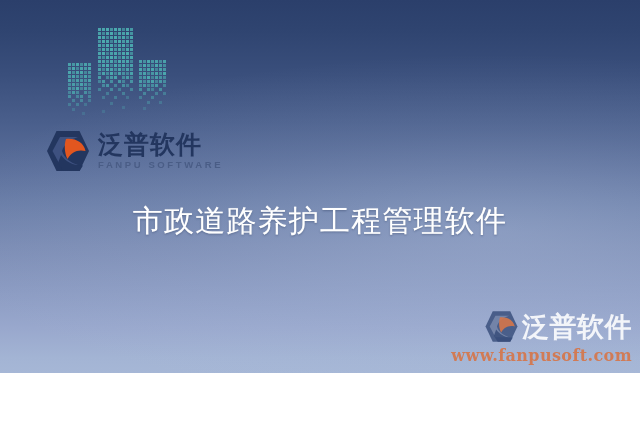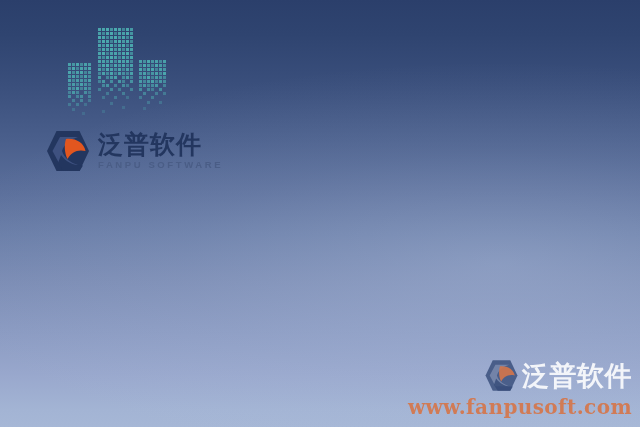--- a/index.html
+++ b/index.html
@@ -9,21 +9,21 @@
     background: #ffffff;
   }
   body {
     font-family: "Liberation Sans", sans-serif;
   }
 
   
   #slide {
     position: relative;
     width: 640px;
-    height: 427px;
+    height: 373px;
     overflow: hidden;
     
     background:
       linear-gradient(to bottom,
         #2b3f6b 0%,
         #2f4470 8%,
         #3a4f7c 20%,
         #4a5f8c 33%,
         #5b6f9b 45%,
         #6a7ea8 55%,
@@ -145,21 +145,21 @@
     font-weight: 700;
     color: #ffffff;
     letter-spacing: 0.5px;
     margin-left: 3px;
     line-height: 1;
     white-space: nowrap;
     opacity: 0.95;
   }
   .wm-url {
     font-family: "DejaVu Serif", "Liberation Serif", serif;
-    font-size: 20px;
+    font-size: 16px;
     font-weight: 700;
     color: #d9713f;
     letter-spacing: 0.4px;
     margin-top: 2px;
     text-align: center;
     white-space: nowrap;
     opacity: 0.92;
   }
 </style>
 </head>
@@ -486,20 +486,21 @@
         <path d="M16 27 C21 34 29 38 38 37.5 L34.5 43 L18 43 L13 35 Z" fill="#23365f"></path>
       </svg>
     </div>
     <div class="brand-words">
       <div class="brand-cn">泛普软件</div>
       <div class="brand-en">FANPU SOFTWARE</div>
     </div>
   </div>
 
   <div class="title-block">
+    <div class="title-line">市政道路养护工程管理软件</div>
   </div>
 
   <div class="watermark">
     <div class="wm-row">
       <div class="wm-mark">
         <svg width="35" height="35" viewBox="0 0 46 46" xmlns="http://www.w3.org/2000/svg">
           <path d="M11.5 3 L34.5 3 L44 23 L34.5 43 L11.5 43 L2 23 Z" fill="#2c4270" opacity="0.8"></path>
           <path d="M15 9 L33 9 C26 11 19 16 17 23 C19 30 26 35 33 37 L15 37 L7.5 23 Z" fill="#7f8db0" opacity="0.75"></path>
           <path d="M21 11 C31 10 39 15 40.5 23 C33 21 26 24 22.5 31 C19.5 25 19 17 21 11 Z" fill="#d9713f" opacity="0.9"></path>
           <path d="M16 27 C21 34 29 38 38 37.5 L34.5 43 L18 43 L13 35 Z" fill="#2c4270" opacity="0.8"></path>

